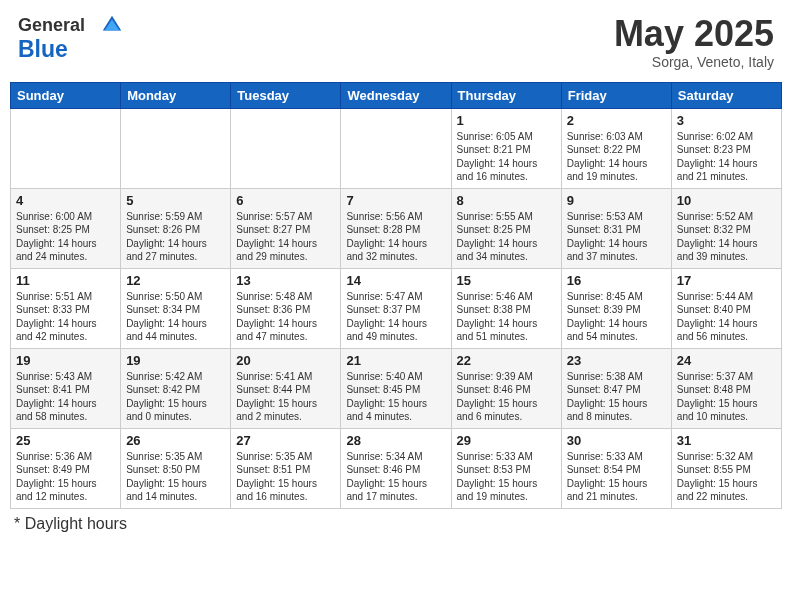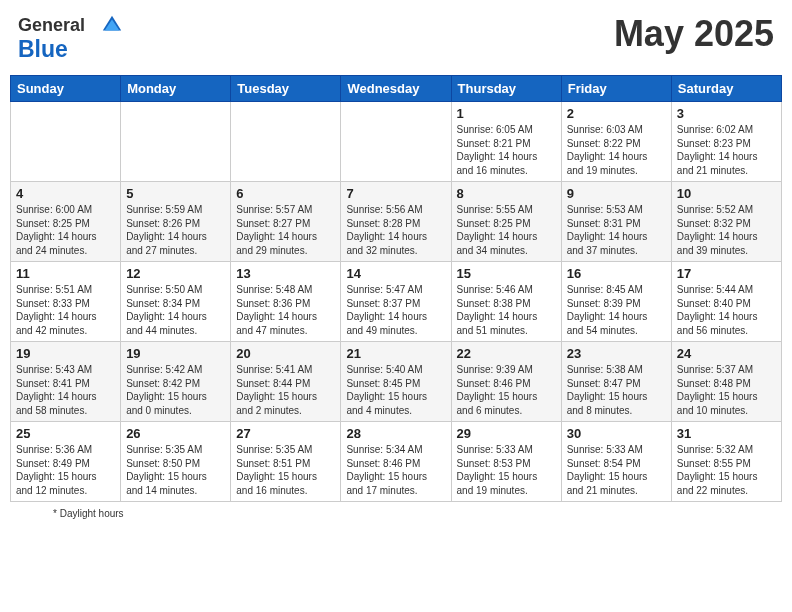--- a/index.html
+++ b/index.html
@@ -98,43 +98,43 @@
       margin-bottom: 2px;
     }
     .cell-empty {
       background-color: #fff;
     }
     .cell-content {
       line-height: 1.35;
     }
     .footer-note {
       margin-top: 6px;
-      font-size: 10px;
+      font-size: 16px;
       color: #333;
       padding-left: 4px;
-      margin-left: 39px;
     }
   </style>
 </head>
 <body>
 
 <div class="page">
   <div class="header">
     <div class="logo">
       <div class="logo-text">
         <span class="logo-general">General</span>
         <svg class="logo-icon" viewBox="0 0 24 24">
           <polygon points="12,2 22,18 2,18" fill="#1565c0"></polygon>
           <polygon points="12,6 20,18 4,18" fill="#42a5f5"></polygon>
         </svg>
       </div>
       <span class="logo-blue">Blue</span>
     </div>
     <div class="title-block">
       <div class="calendar-title">May 2025</div>
+      <div class="calendar-subtitle">Sorga, Veneto, Italy</div>
     </div>
   </div>
 
   <table class="calendar-table">
     <thead>
       <tr>
       <th>Sunday</th>
           <th>Monday</th>
           <th>Tuesday</th>
           <th>Wednesday</th>

